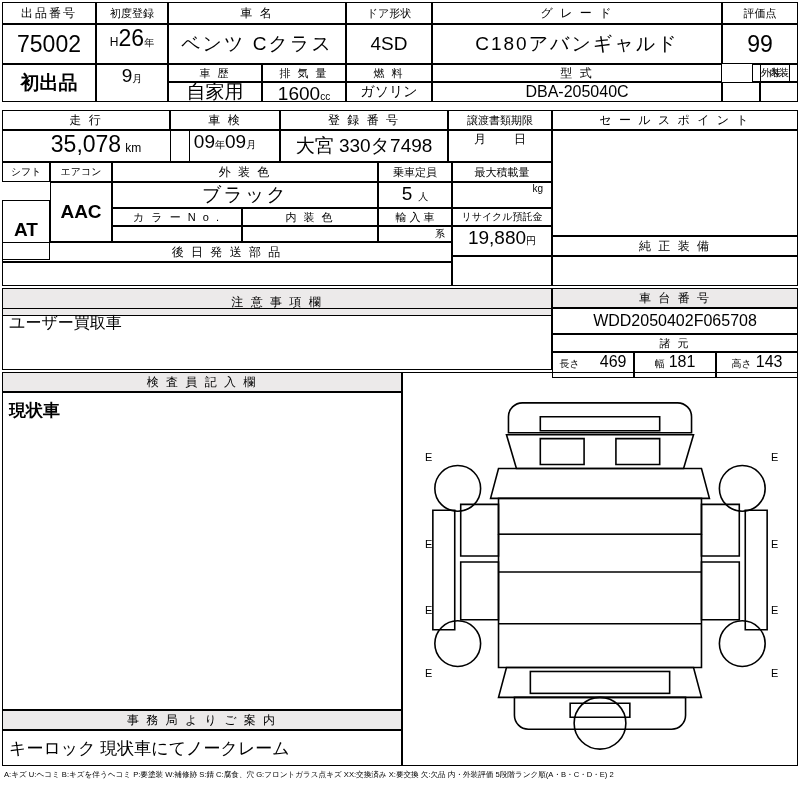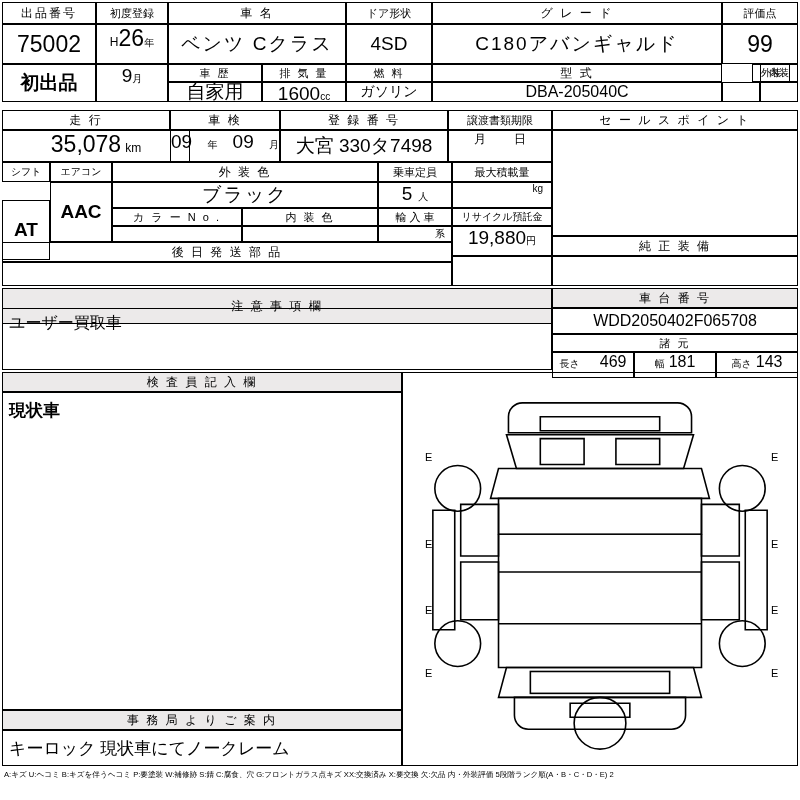--- a/index.html
+++ b/index.html
@@ -123,21 +123,21 @@
     <div class="row" style="height:100%;">
       <span class="big">35,078</span>
       <span class="sm" style="margin-left:4px;">km</span>
     </div>
   </div>
 
   <div class="bx lbl" style="left:170px;top:110px;width:110px;height:20px;">
       <span>車 検</span>
     </div>
   <div class="bx" style="left:170px;top:130px;width:110px;height:32px;">
-    <div class="row" style="height:100%;justify-content:space-between;">
+    <div class="row" style="height:100%;">
       <span class="mid">09</span>
       <span class="xs">年</span>
       <span class="mid">09</span>
       <span class="xs">月</span>
     </div>
   </div>
 
   <div class="bx lbl" style="left:280px;top:110px;width:168px;height:20px;">
       <span>登 録 番 号</span>
     </div>
@@ -228,21 +228,21 @@
       <span>後 日 発 送 部 品</span>
     </div>
   <div class="bx" style="left:2px;top:262px;width:450px;height:24px;"></div>
   <div class="bx" style="left:452px;top:256px;width:100px;height:30px;"></div>
 
   <div class="bx lbl" style="left:552px;top:236px;width:246px;height:20px;">
       <span>純 正 装 備</span>
     </div>
   <div class="bx" style="left:552px;top:256px;width:246px;height:30px;"></div>
 
-  <div class="bx lbl hdrfill" style="left:2px;top:288px;width:550px;height:36px;">
+  <div class="bx lbl hdrfill" style="left:2px;top:288px;width:550px;height:28px;">
       <span>注 意 事 項 欄</span>
     </div>
   <div class="bx val left" style="left:2px;top:308px;width:550px;height:62px;font-size:16px;align-items:flex-start;padding-top:4px;">
       <span>ユーザー買取車</span>
     </div>
 
   <div class="bx lbl hdrfill" style="left:552px;top:288px;width:246px;height:20px;">
       <span>車 台 番 号</span>
     </div>
   <div class="bx val" style="left:552px;top:308px;width:246px;height:26px;font-size:16px;">

